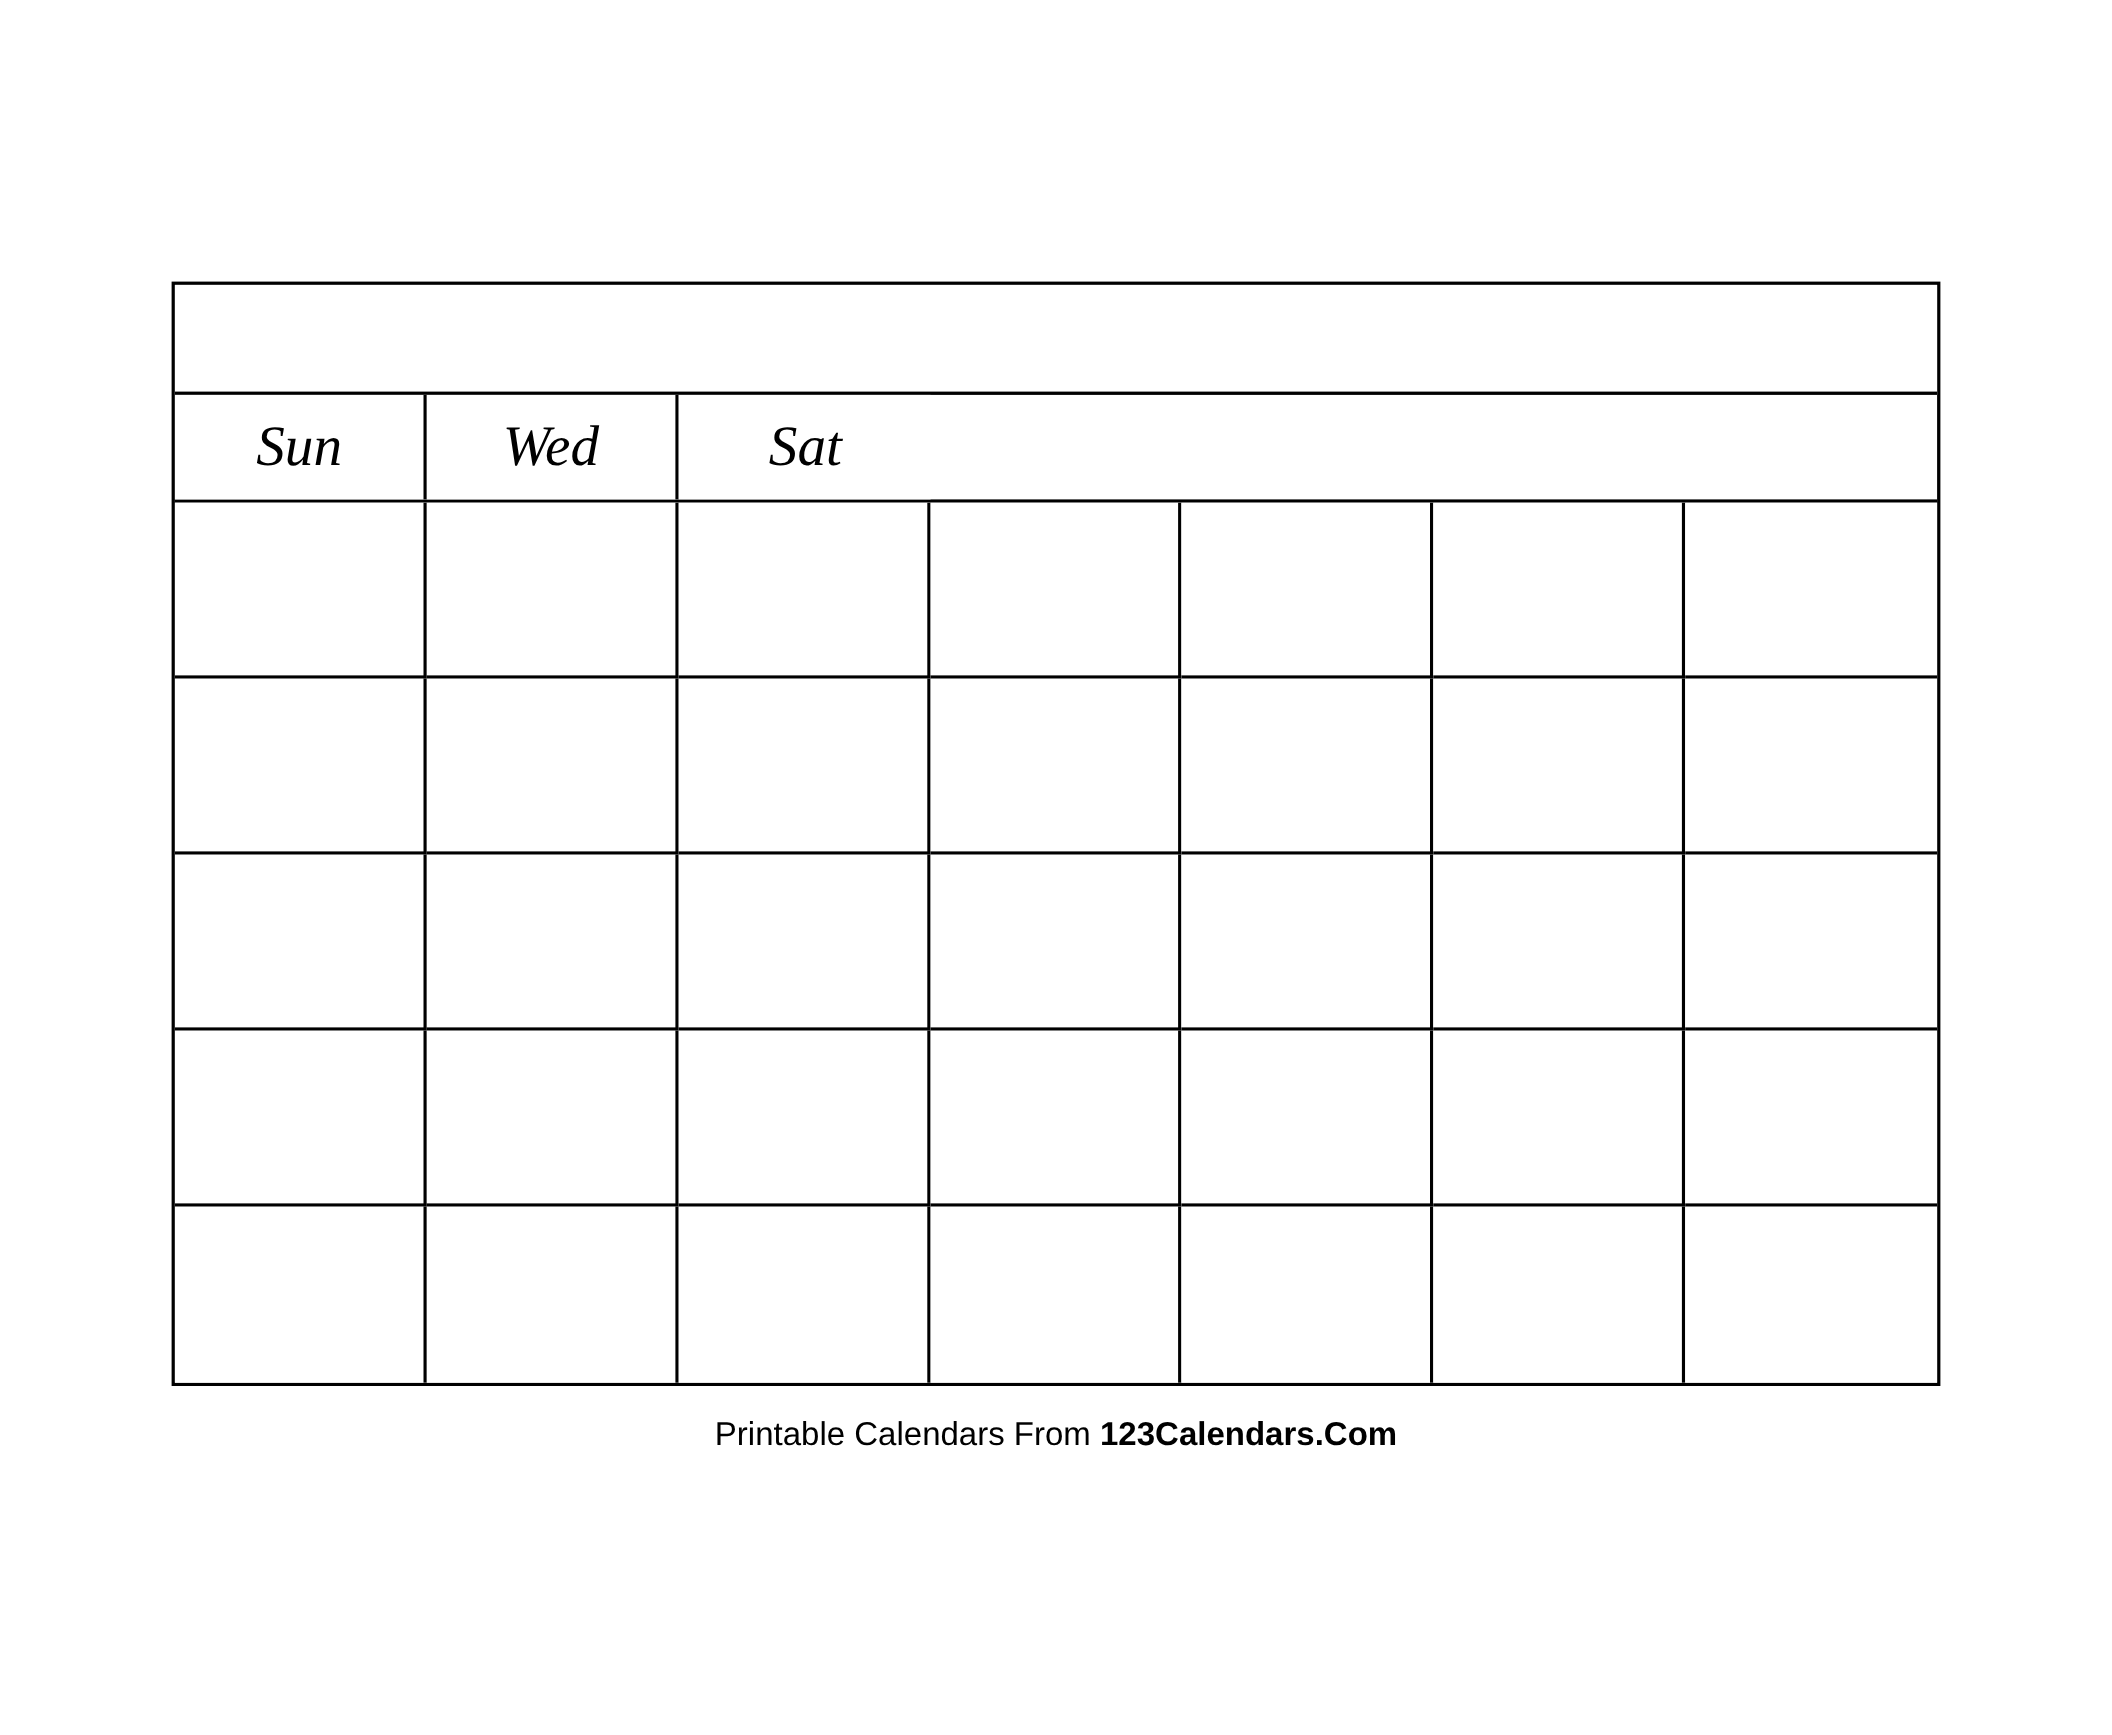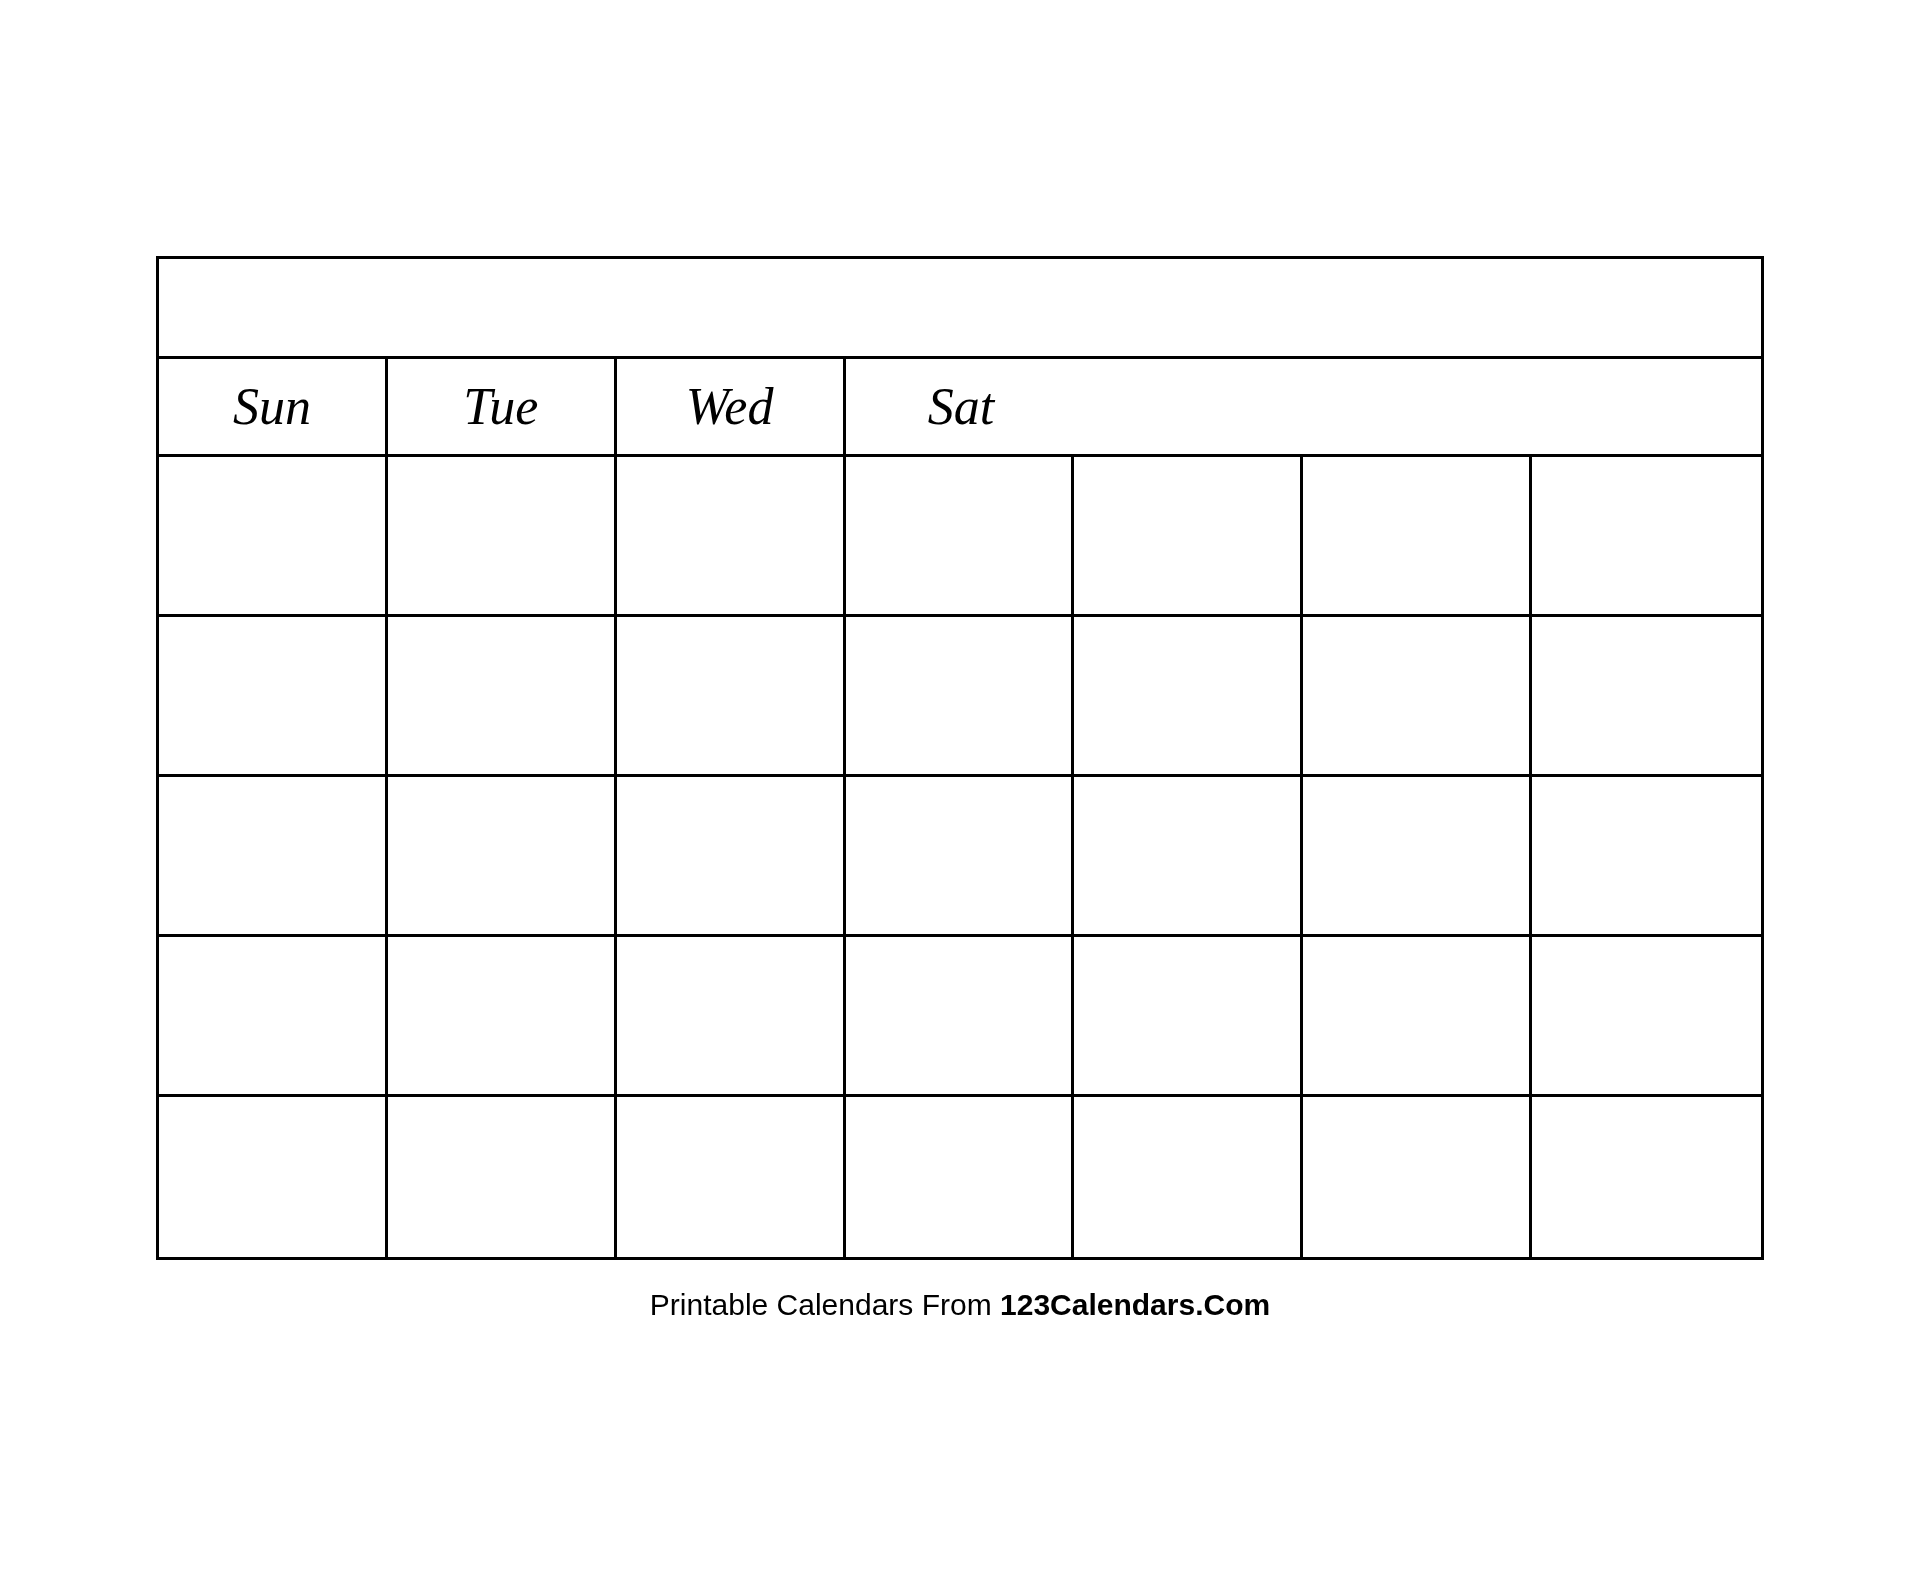--- a/index.html
+++ b/index.html
@@ -92,21 +92,20 @@
 </head>
 <body>
 
 <div class="calendar-wrapper">
   <div class="calendar-container">
 
     <div class="calendar-header-row"></div>
 
     <div class="day-headers">
       <div class="day-header">Sun</div>
-      <div class="day-header">Tue</div>
       <div class="day-header">Wed</div>
       <div class="day-header">Sat</div>
     </div>
 
     <div class="calendar-grid">
 
       <div class="calendar-cell"></div>
       <div class="calendar-cell"></div>
       <div class="calendar-cell"></div>
       <div class="calendar-cell"></div>

